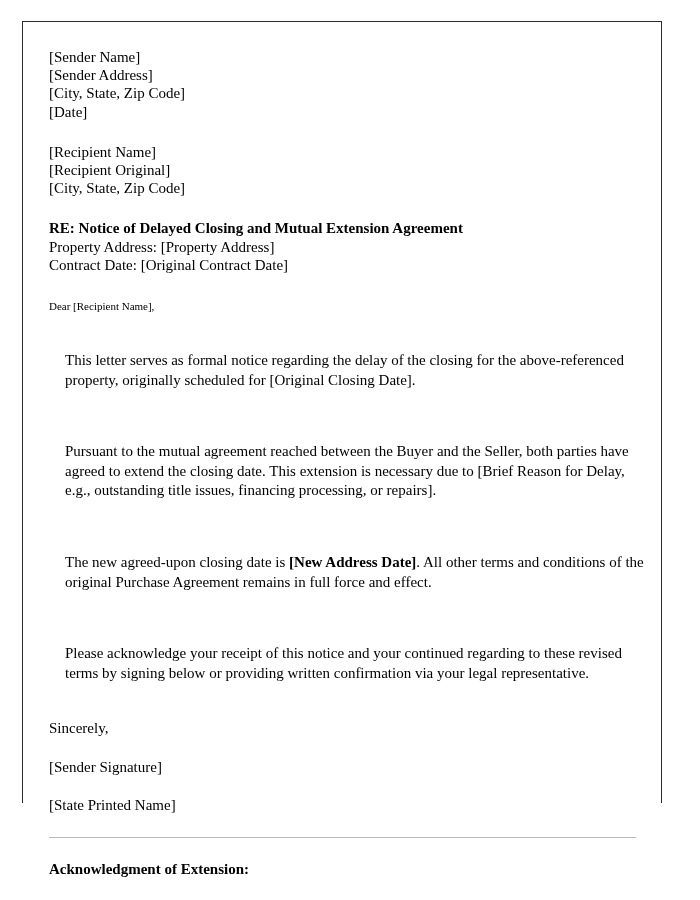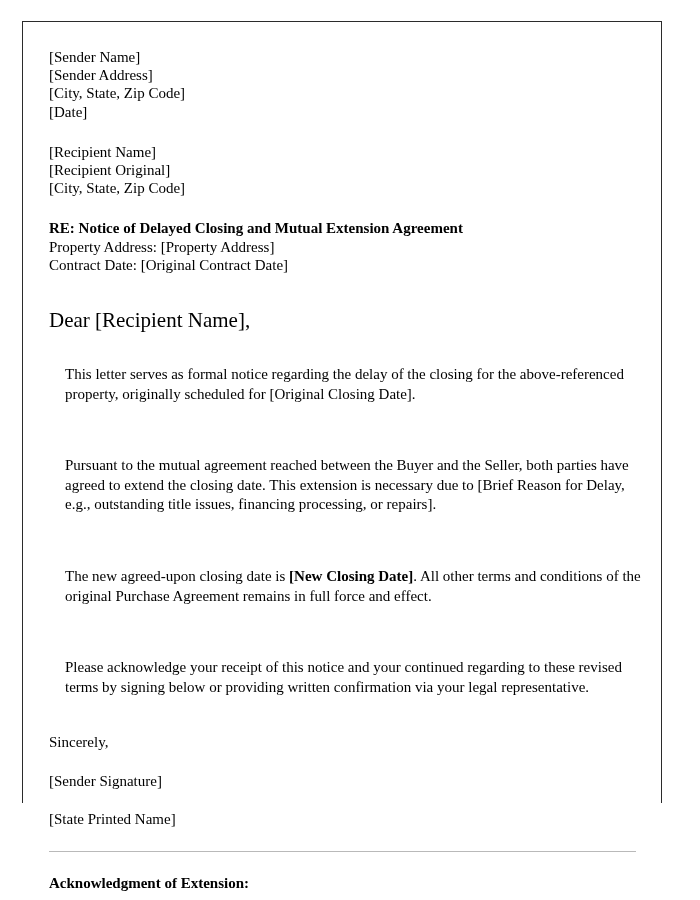--- a/index.html
+++ b/index.html
@@ -47,23 +47,22 @@
     font-size: 15px;
     line-height: 18.4px;
     font-weight: bold;
   }
   .meta-line {
     font-size: 15px;
     line-height: 18.4px;
   }
 
   .salutation {
-    font-size: 21px;
+    font-size: 11px;
     line-height: 18.4px;
-    margin-top: 14px;
   }
 
   p.para {
     margin: 16px;
     font-size: 15px;
     line-height: 19.6px;
     text-align: left;
     width: 588px;   
   }
 
@@ -140,21 +139,21 @@
     <div class="para-gap"></div>
 
     <p class="para">This letter serves as formal notice regarding the delay of the closing for the above-referenced property, originally scheduled for [Original Closing Date].</p>
 
     <div class="para-gap"></div>
 
     <p class="para">Pursuant to the mutual agreement reached between the Buyer and the Seller, both parties have agreed to extend the closing date. This extension is necessary due to [Brief Reason for Delay, e.g., outstanding title issues, financing processing, or repairs].</p>
 
     <div class="para-gap"></div>
 
-    <p class="para"><span>The new agreed-upon closing date is </span><span class="bold">[New Closing Date]</span><span>. All other terms and conditions of the original Purchase Agreement remains in full force and effect.</span></p>
+    <p class="para"><span>The new agreed-upon closing date is </span><span class="bold">[New Address Date]</span><span>. All other terms and conditions of the original Purchase Agreement remains in full force and effect.</span></p>
 
     <div class="para-gap"></div>
 
     <p class="para">Please acknowledge your receipt of this notice and your continued regarding to these revised terms by signing below or providing written confirmation via your legal representative.</p>
 
     <div class="para-gap"></div>
 
     <div class="closing-line">Sincerely,</div>
 
     <div class="para-gap"></div>

